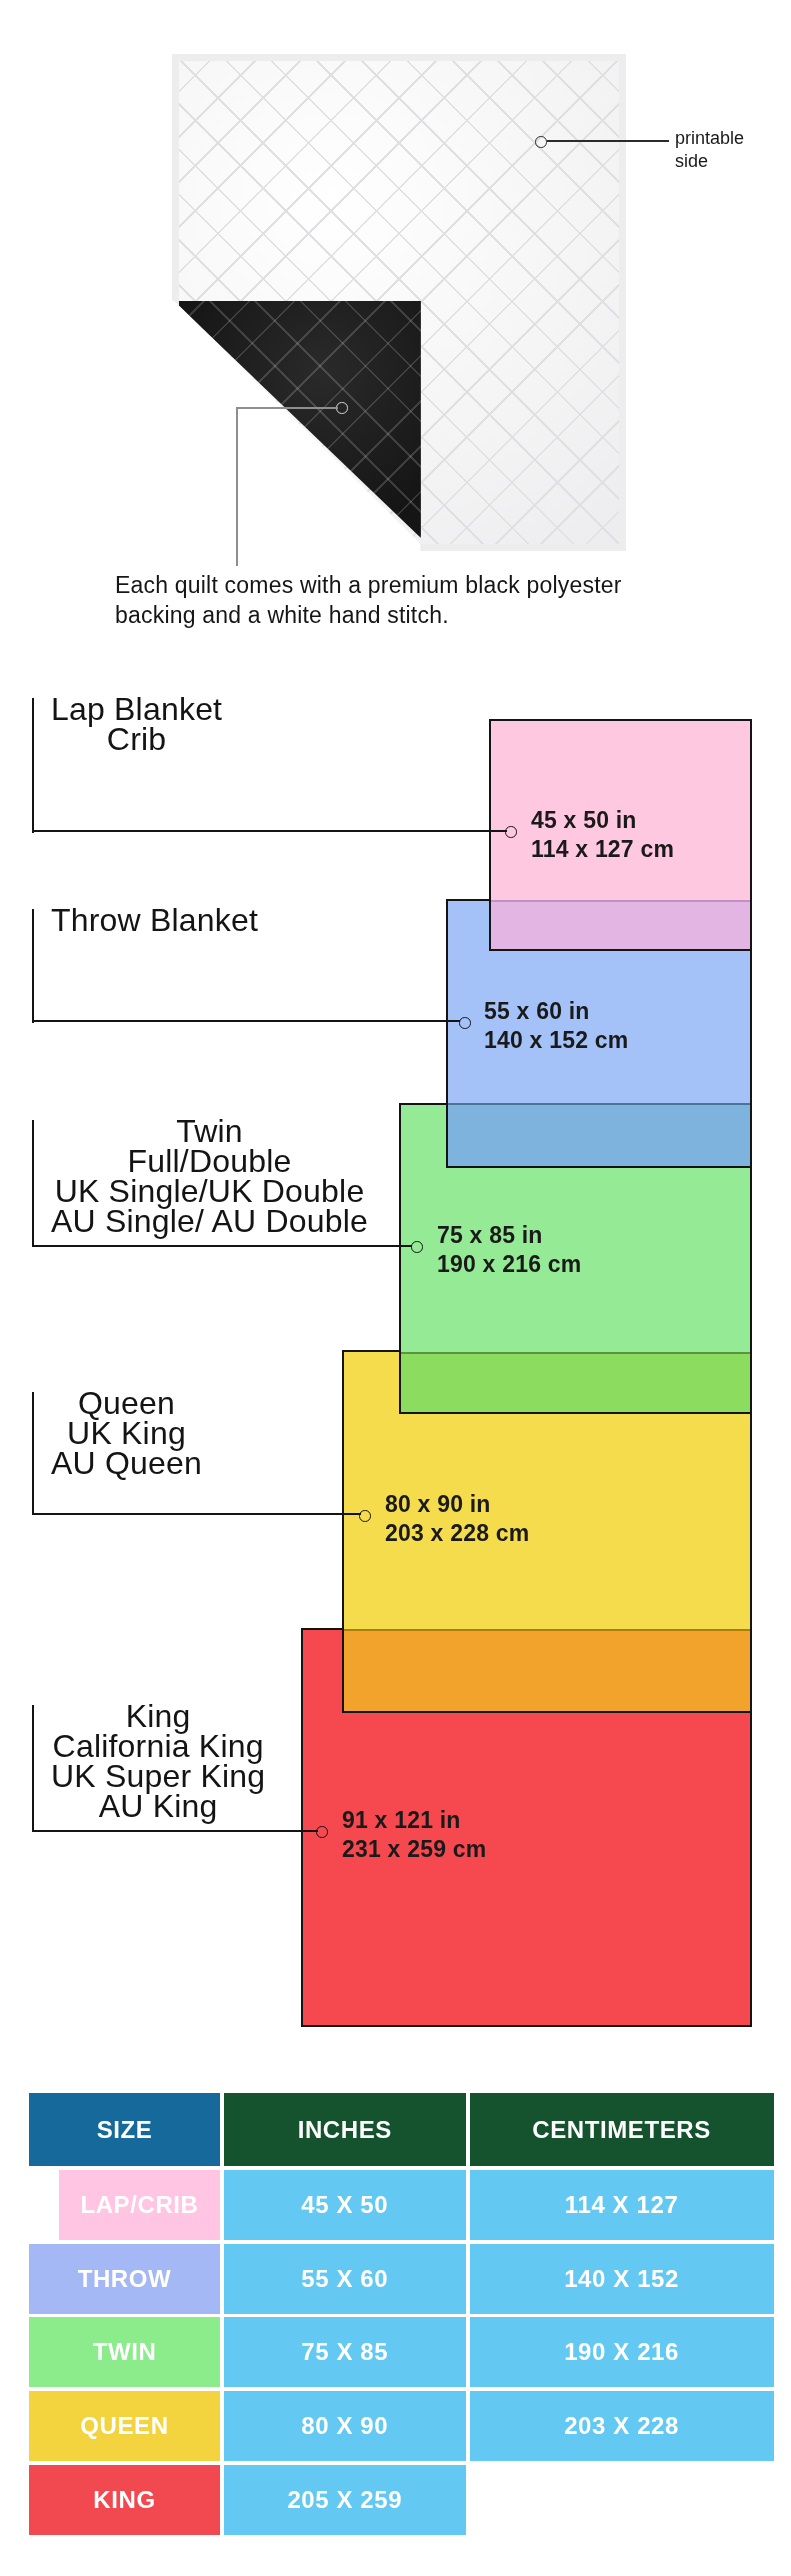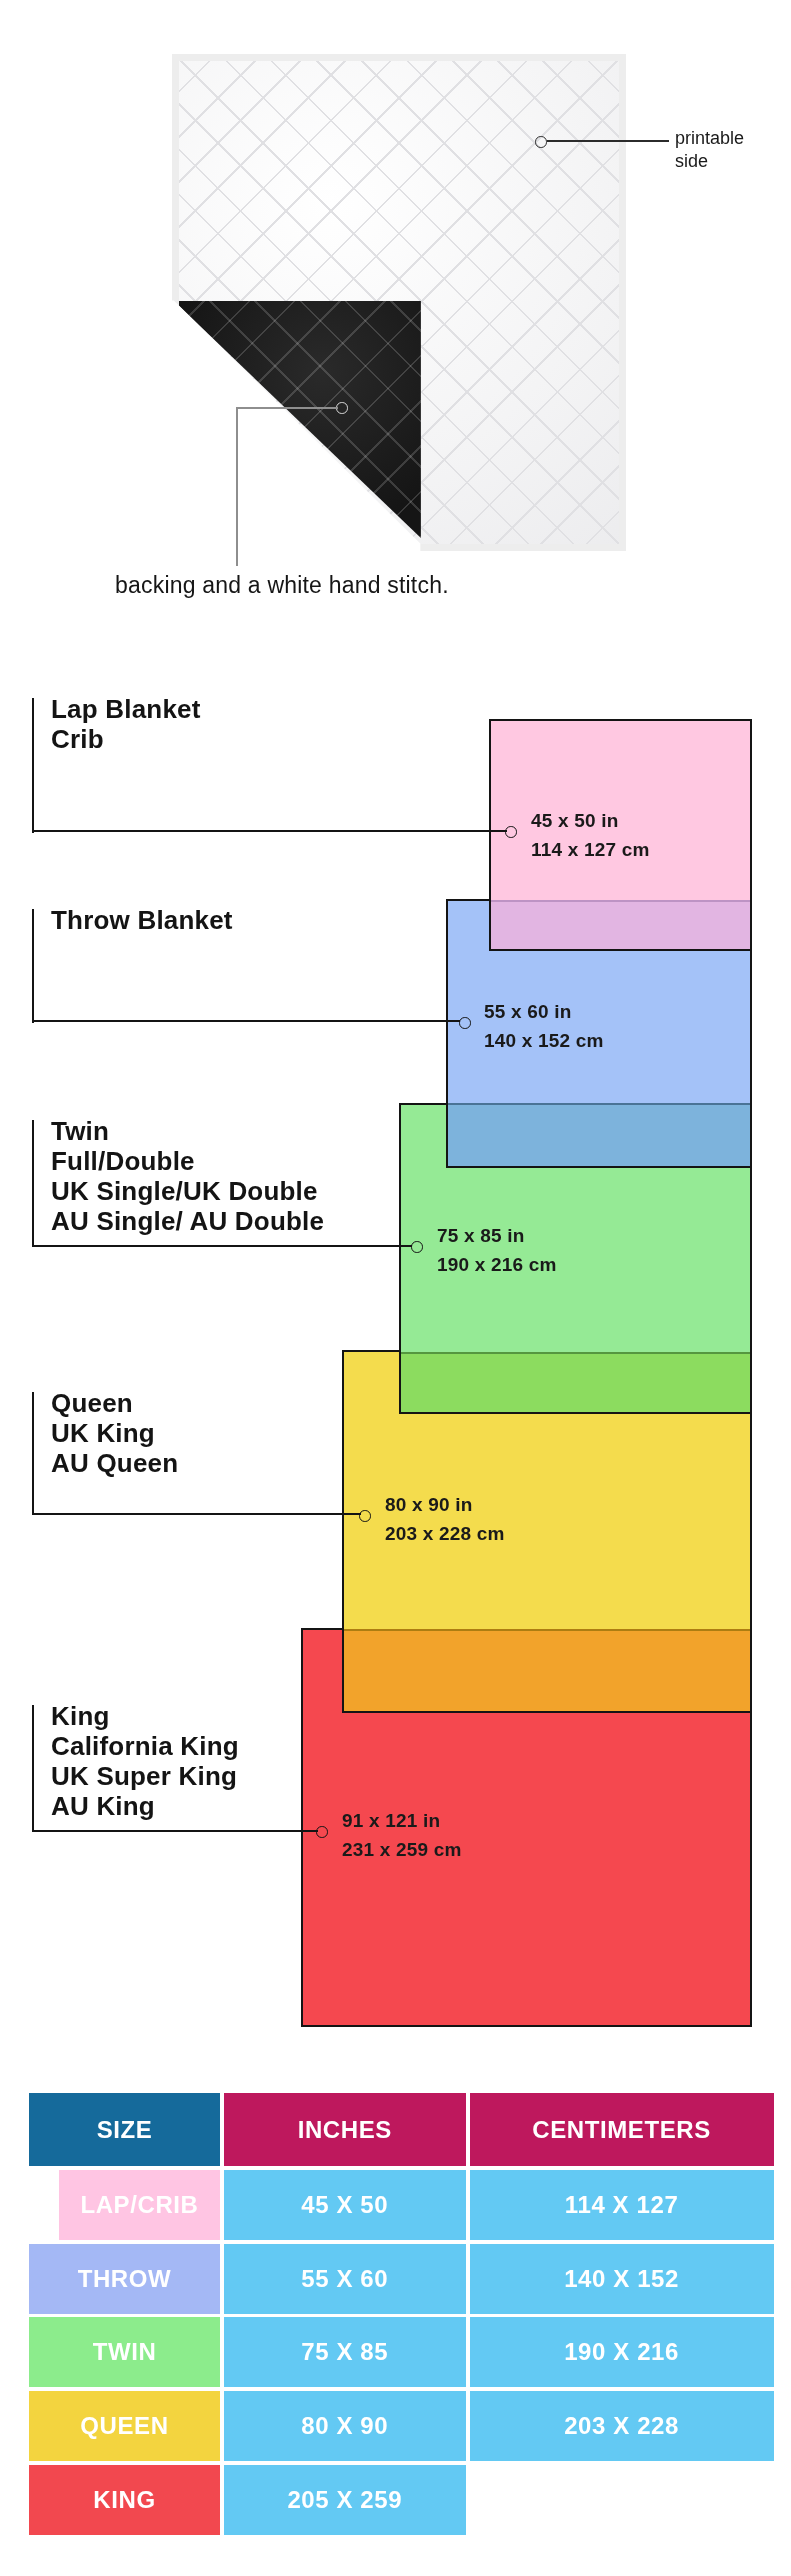--- a/index.html
+++ b/index.html
@@ -46,41 +46,41 @@
   #rect-lap   {left:489px;top:719px;width:263px;height:232px;background:#FFC8E1;z-index:50;}
   #rect-lap .overlap{height:49px;background:#E2B5E2;border-top:2.9px solid #bd93c4;}
   #rect-throw {left:446px;top:899px;width:306px;height:269px;background:#A4C2F8;z-index:40;}
   #rect-throw .overlap{height:63px;background:#7DB3DC;border-top:2.9px solid #4a7396;}
   #rect-twin  {left:399px;top:1103px;width:353px;height:311px;background:#95EA95;z-index:30;}
   #rect-twin .overlap{height:60px;background:#8CDC5F;border-top:2.9px solid #55973f;}
   #rect-queen {left:342px;top:1350px;width:410px;height:363px;background:#F4DC4D;z-index:20;}
   #rect-queen .overlap{height:82px;background:#F2A32B;border-top:2.9px solid #ad7d12;}
   #rect-king  {left:301px;top:1628px;width:451px;height:399px;background:#F5484F;z-index:10;}
 
-  .group-label{left:51px;font-size:26px;line-height:30px;font-weight:bold;color:#141414;letter-spacing:0.2px;z-index:60;}
+  .group-label{left:51px;font-size:32px;line-height:30px;font-weight:normal;color:#141414;letter-spacing:0.2px;z-index:60;text-align:center;}
   .vline{left:32px;width:1.9px;background:#141414;z-index:60;}
   .hline{left:32px;height:1.9px;background:#141414;z-index:60;}
   .callout-ring{width:11.5px;height:11.5px;border:1.9px solid #141414;z-index:60;}
-  .dim-text{font-size:19px;line-height:29px;font-weight:bold;color:#1a1a1a;z-index:60;letter-spacing:0.2px;}
+  .dim-text{font-size:23px;line-height:29px;font-weight:bold;color:#1a1a1a;z-index:60;letter-spacing:0.2px;}
 
   #label-lap{top:694px;}   #vline-lap{top:698px;height:135px;}   #hline-lap{top:830px;width:475px;}   #ring-lap{left:505px;top:826px;}   #dims-lap{left:531px;top:806px;}
   #label-throw{top:905px;} #vline-throw{top:909px;height:114px;} #hline-throw{top:1020px;width:428px;} #ring-throw{left:459px;top:1017px;} #dims-throw{left:484px;top:997px;}
   #label-twin{top:1116px;} #vline-twin{top:1120px;height:127px;} #hline-twin{top:1245px;width:380px;} #ring-twin{left:411px;top:1241px;} #dims-twin{left:437px;top:1221px;}
   #label-queen{top:1388px;}#vline-queen{top:1392px;height:123px;}#hline-queen{top:1513px;width:329px;}#ring-queen{left:359px;top:1510px;}#dims-queen{left:385px;top:1490px;}
   #label-king{top:1701px;} #vline-king{top:1705px;height:127px;} #hline-king{top:1830px;width:286px;} #ring-king{left:316px;top:1826px;} #dims-king{left:342px;top:1806px;}
 
   
   #size-table{left:29px;top:2093px;width:745px;height:440px;display:grid;
     grid-template-columns:191px 242px 304px;
     grid-template-rows:73px 70px 70px 70px 70px 70px;
     gap:3.8px;background:#ffffff;}
   .cell{display:flex;align-items:center;justify-content:center;
     color:#ffffff;font-weight:bold;font-size:24px;letter-spacing:0.6px;}
   .hdr-size{background:#156A9B;}
-  .hdr-gray{background:#be185d;}
+  .hdr-gray{background:#14532d;}
   .val{background:#63C9F3;}
   .lbl-lap{background:#FFC5E3;margin-left:30px;}
   .lbl-throw{background:#A4B8F5;}
   .lbl-twin{background:#8CEC8C;}
   .lbl-queen{background:#F3D43F;}
   .lbl-king{background:#F2484F;}
 </style>
 </head>
 <body>
 
@@ -94,20 +94,21 @@
     <div class="bind bind-left"></div>
     <div class="bind bind-bottom"></div>
   </div>
   <div id="printable-ring" class="abs ring"></div>
   <div id="printable-line" class="abs"></div>
   <div id="printable-text" class="abs">printable side</div>
   <div id="backing-ring" class="abs ring"></div>
   <div id="backing-line-h" class="abs"></div>
   <div id="backing-line-v" class="abs"></div>
   <div id="caption" class="abs">
+    <div>Each quilt comes with a premium black polyester</div>
     <div>backing and a white hand stitch.</div>
   </div>
 
   <div id="rect-lap" class="abs size-rect">
     <div class="overlap"></div>
   </div>
   <div id="rect-throw" class="abs size-rect">
     <div class="overlap"></div>
   </div>
   <div id="rect-twin" class="abs size-rect">

